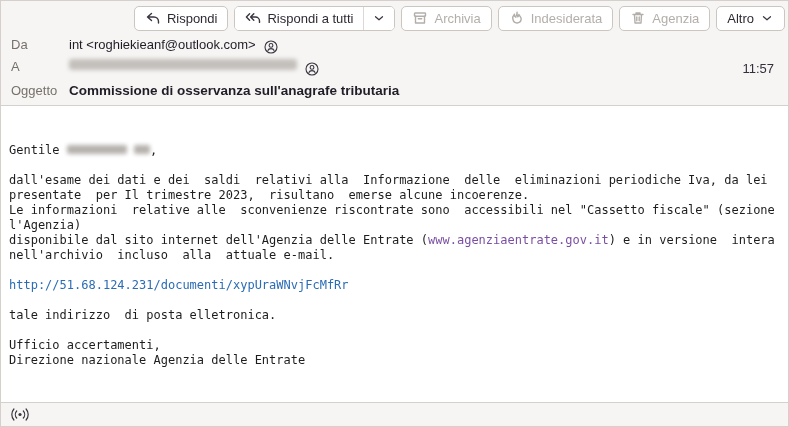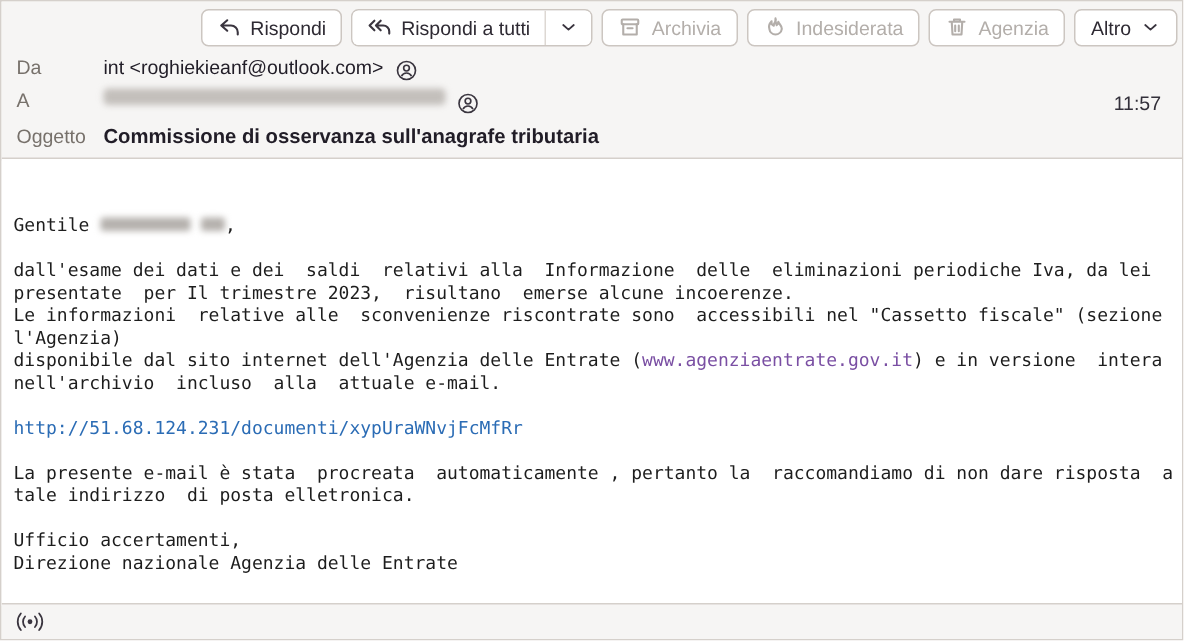--- a/index.html
+++ b/index.html
@@ -185,21 +185,20 @@
       <div class="line"> </div>
       <div class="line"><span>dall'esame dei dati e dei  saldi  relativi alla  Informazione  delle  eliminazioni periodiche Iva, da lei</span></div>
       <div class="line"><span>presentate  per Il trimestre 2023,  risultano  emerse alcune incoerenze.</span></div>
       <div class="line"><span>Le informazioni  relative alle  sconvenienze riscontrate sono  accessibili nel "Cassetto fiscale" (sezione</span></div>
       <div class="line"><span>l'Agenzia)</span></div>
       <div class="line"><span>disponibile dal sito internet dell'Agenzia delle Entrate (</span><span class="blink vlink">www.agenziaentrate.gov.it</span><span>) e in versione  intera</span></div>
       <div class="line"><span>nell'archivio  incluso  alla  attuale e-mail.</span></div>
       <div class="line"> </div>
       <div class="line"><span class="blink link">http://51.68.124.231/documenti/xypUraWNvjFcMfRr</span></div>
       <div class="line"> </div>
-      <div class="line"><span>La presente e-mail è stata  procreata  automaticamente , pertanto la  raccomandiamo di non dare risposta  a</span></div>
       <div class="line"><span>tale indirizzo  di posta elletronica.</span></div>
       <div class="line"> </div>
       <div class="line"><span>Ufficio accertamenti,</span></div>
       <div class="line"><span>Direzione nazionale Agenzia delle Entrate</span></div>
     </div>
 
   <div id="statusbar">
     <span class="ticon">
       <svg width="22" height="15" viewBox="0 0 22 15" fill="none" stroke="#3a353f" stroke-width="1.2" stroke-linecap="round">
         <circle cx="11" cy="7.5" r="1.6" fill="#3a353f" stroke="none"></circle>

